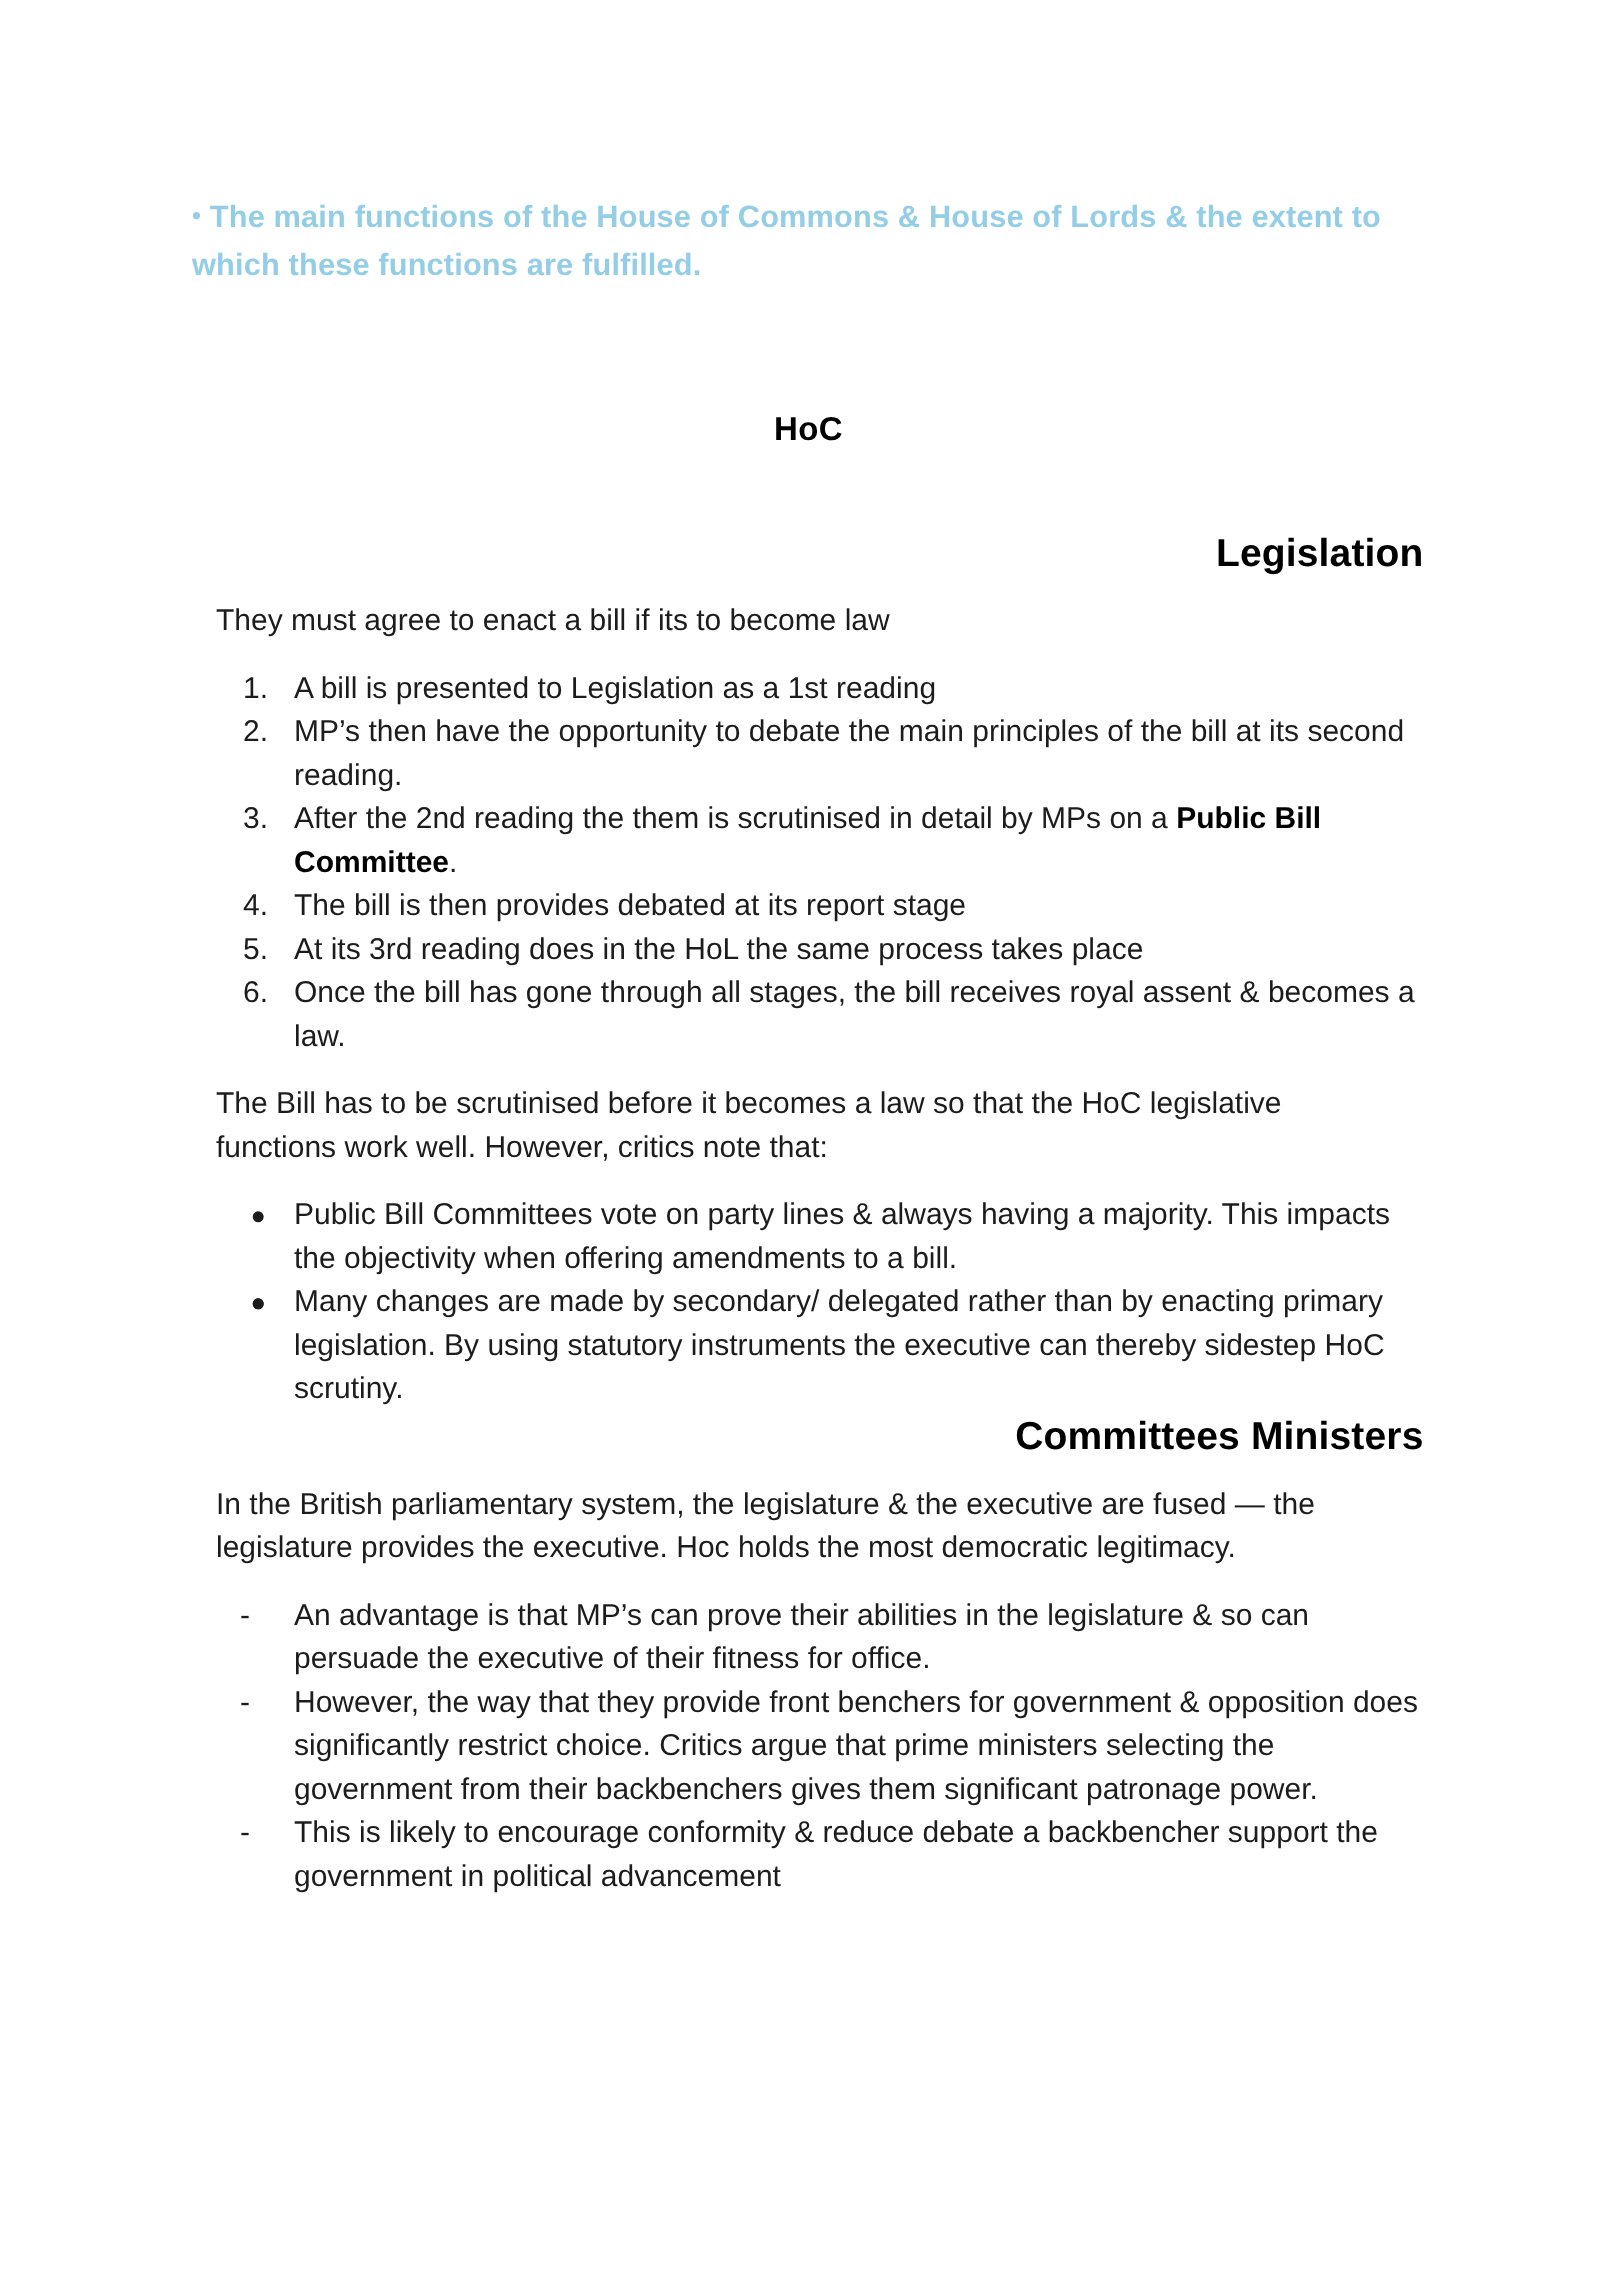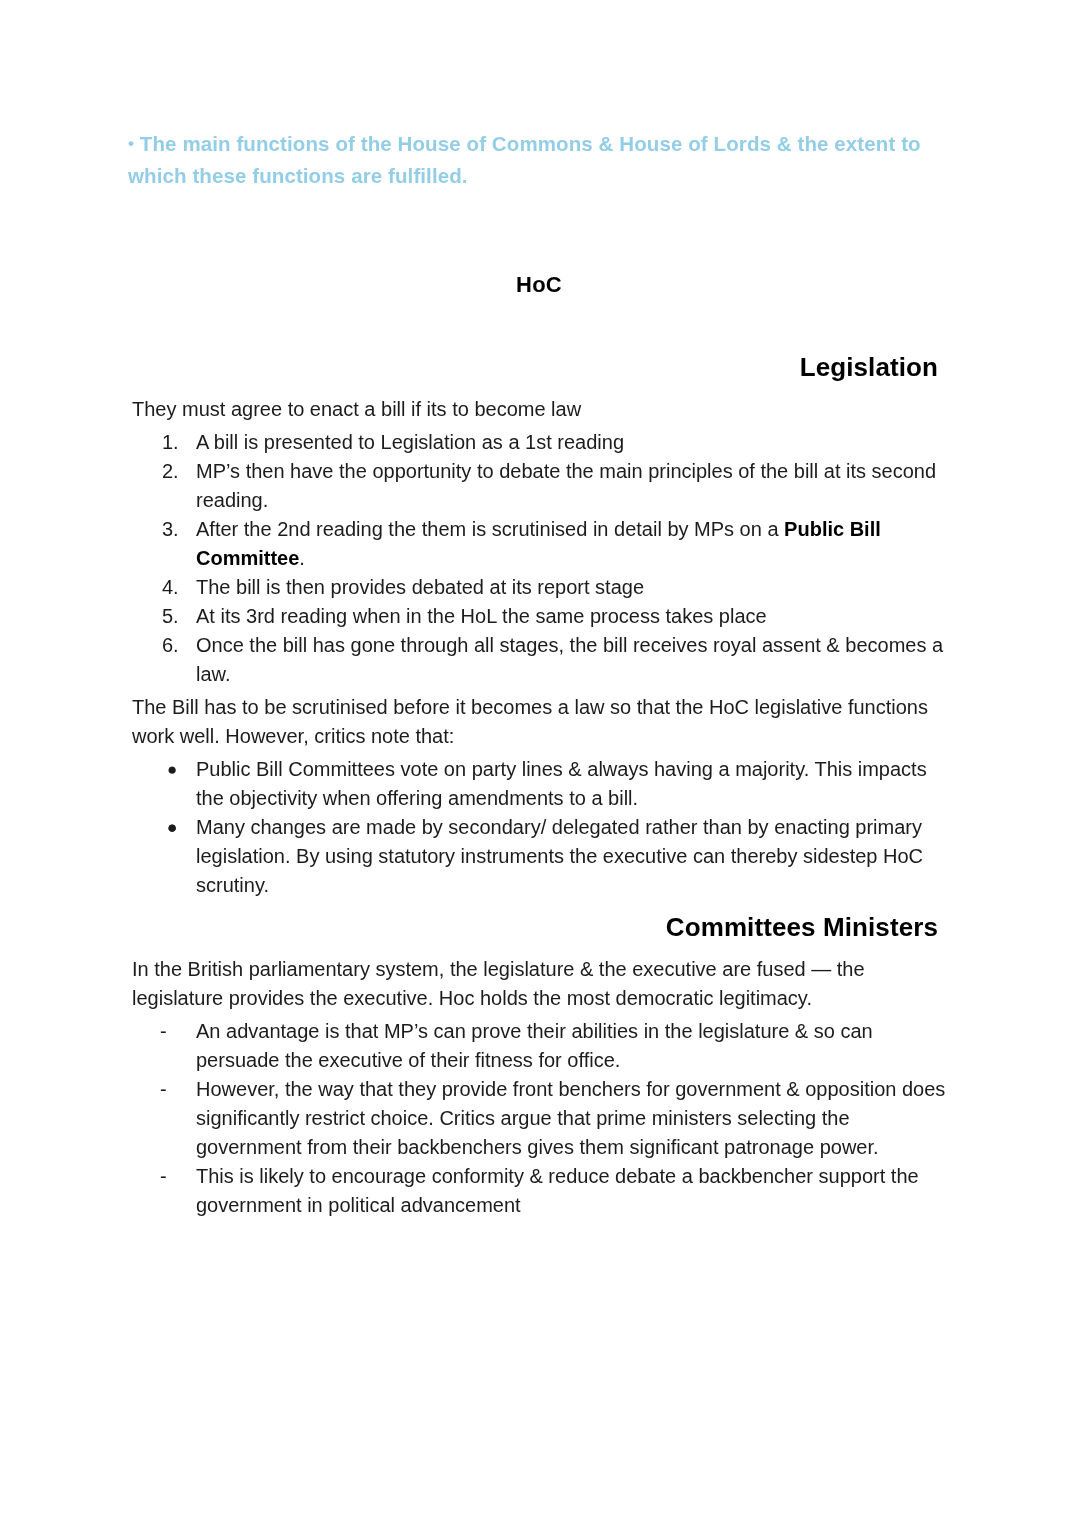--- a/index.html
+++ b/index.html
@@ -50,31 +50,31 @@
     padding-top: 64px;
     letter-spacing: 0.2px;
   }
 
   
   .section-heading {
     text-align: right;
     font-weight: bold;
     font-size: 26px;
     color: #000000;
-    margin: 12px;
+    margin: 1px;
     letter-spacing: 0.1px;
   }
   .section-heading.legislation { padding-top: 38px; }
 
   
   p.body-text {
     font-size: 20px;
     line-height: 29px;
     color: #1c1c1c;
-    margin: 4px;
+    margin: 16px;
   }
   .gap-before { margin-top: 29px; }
 
   
   ol.numbered,
   ul.dotted,
   ul.dashed {
     margin: 0;
     padding: 0;
     list-style: none;
@@ -139,21 +139,21 @@
       <li>
         <span class="marker">3.</span>
         <span>After the 2nd reading the them is scrutinised in detail by MPs on a </span><b class="strong">Public Bill Committee</b><span>.</span>
       </li>
       <li>
         <span class="marker">4.</span>
         <span>The bill is then provides debated at its report stage</span>
       </li>
       <li>
         <span class="marker">5.</span>
-        <span>At its 3rd reading when in the HoL the same process takes place</span>
+        <span>At its 3rd reading does in the HoL the same process takes place</span>
       </li>
       <li>
         <span class="marker">6.</span>
         <span>Once the bill has gone through all stages, the bill receives royal assent &amp; becomes a law.</span>
       </li>
     </ol>
 
     <p class="body-text gap-before">The Bill has to be scrutinised before it becomes a law so that the HoC legislative functions work well. However, critics note that:</p>
 
     <ul class="dotted">

